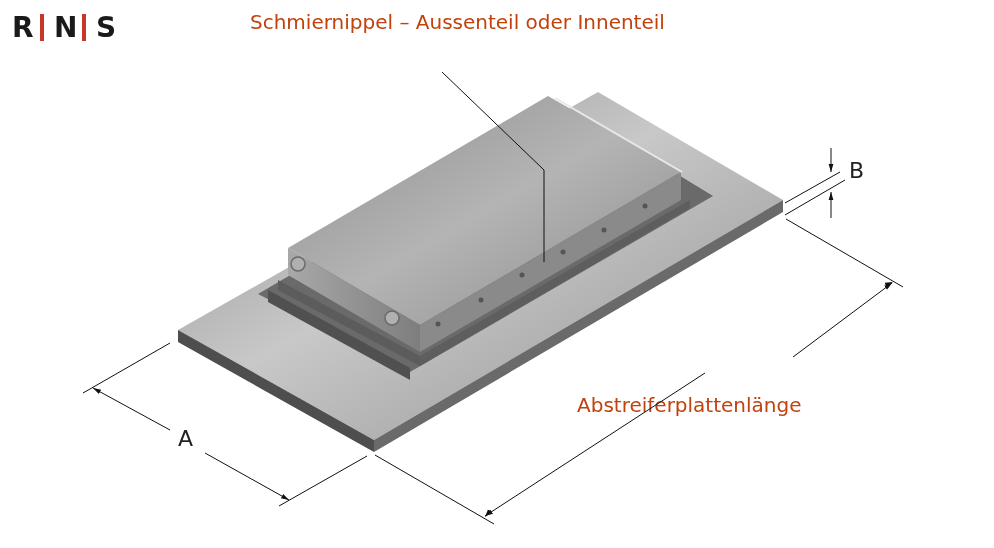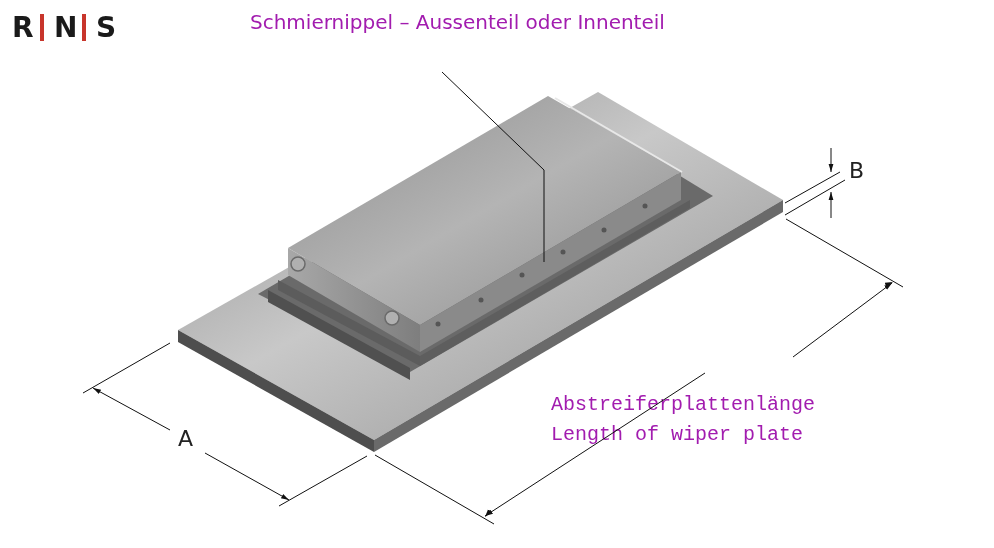--- a/index.html
+++ b/index.html
@@ -1,41 +1,40 @@
 <!DOCTYPE html>
 <html><head>
   <meta charset="utf-8">
   <style>
     html, body { margin: 0; padding: 0; background: #ffffff; }
     body { width: 994px; height: 548px; position: relative; overflow: hidden; font-family: "DejaVu Sans", sans-serif; }
     .logo { position: absolute; left: 12px; top: 10px; height: 34px; display: flex; align-items: center; font-family: "DejaVu Sans", sans-serif; font-weight: bold; font-size: 28px; color: #1a1a1a; letter-spacing: 0; }
     .logo .ch { display: inline-block; width: 18px; text-align: center; }
     .logo .bar { display: inline-block; width: 4px; height: 27px; margin: 0 10px; }
-    .label { position: absolute; color: #a21caf; font-family: "DejaVu Sans", sans-serif; font-size: 20px; line-height: 30px; white-space: nowrap; }
+    .label { position: absolute; color: #c2410c; font-family: "DejaVu Sans", sans-serif; font-size: 20px; line-height: 30px; white-space: nowrap; }
     .dim { position: absolute; color: #222; font-family: "DejaVu Sans", sans-serif; font-size: 22px; }
     svg { position: absolute; left: 0; top: 0; }
   </style>
 </head>
 <body>
 
 <div class="logo">
   <span class="ch">R</span>
   <span class="bar" style="background:#c8352b"></span>
   <span class="ch">N</span>
   <span class="bar" style="background:#c8352b"></span>
   <span class="ch">S</span>
 </div>
 
 <div class="label" style="left:250px; top:7px;">
   <div>Schmiernippel – Aussenteil oder Innenteil</div>
 </div>
 
-<div class="label" style="left:551px; top:390px;font-family:Liberation Mono, monospace;">
+<div class="label" style="left:577px; top:390px;">
   <div>Abstreiferplattenlänge</div>
-  <div>Length of wiper plate</div>
 </div>
 
 <div class="dim" style="left:178px; top:426px;">A</div>
 <div class="dim" style="left:849px; top:158px;">B</div>
 
 <svg width="994" height="548" viewBox="0 0 994 548">
   <defs>
     <linearGradient id="plateTop" x1="0" y1="0" x2="1" y2="1">
       <stop offset="0" stop-color="#8a8a8a"></stop>
       <stop offset="0.45" stop-color="#c8c8c8"></stop>

